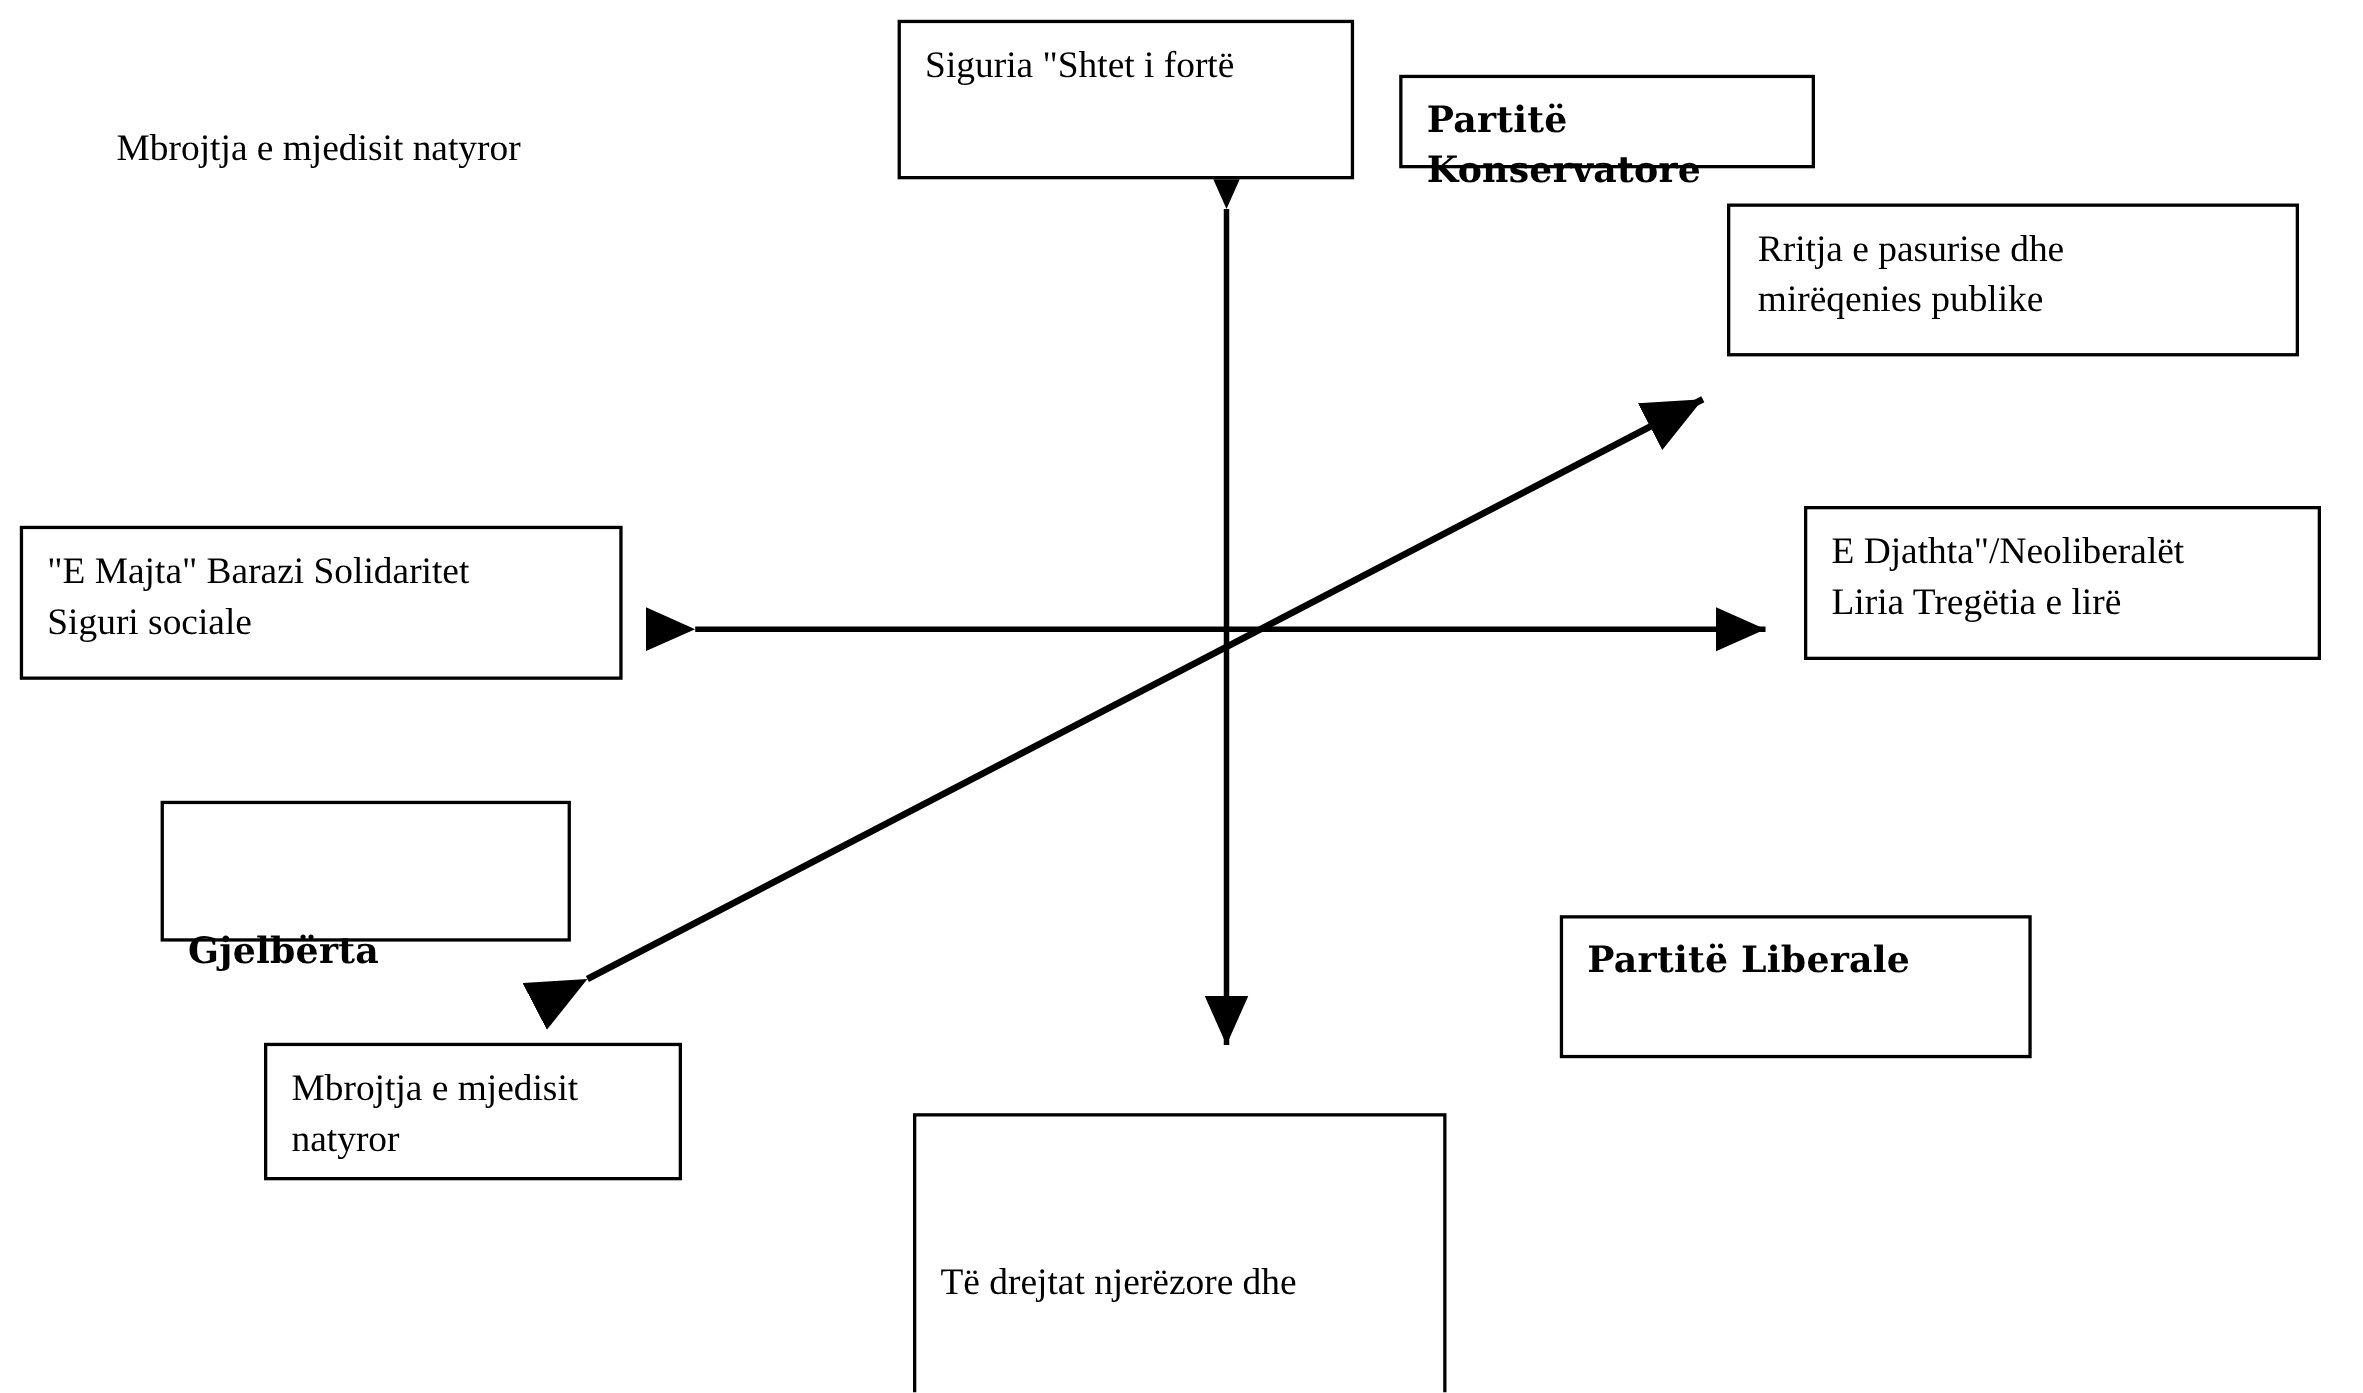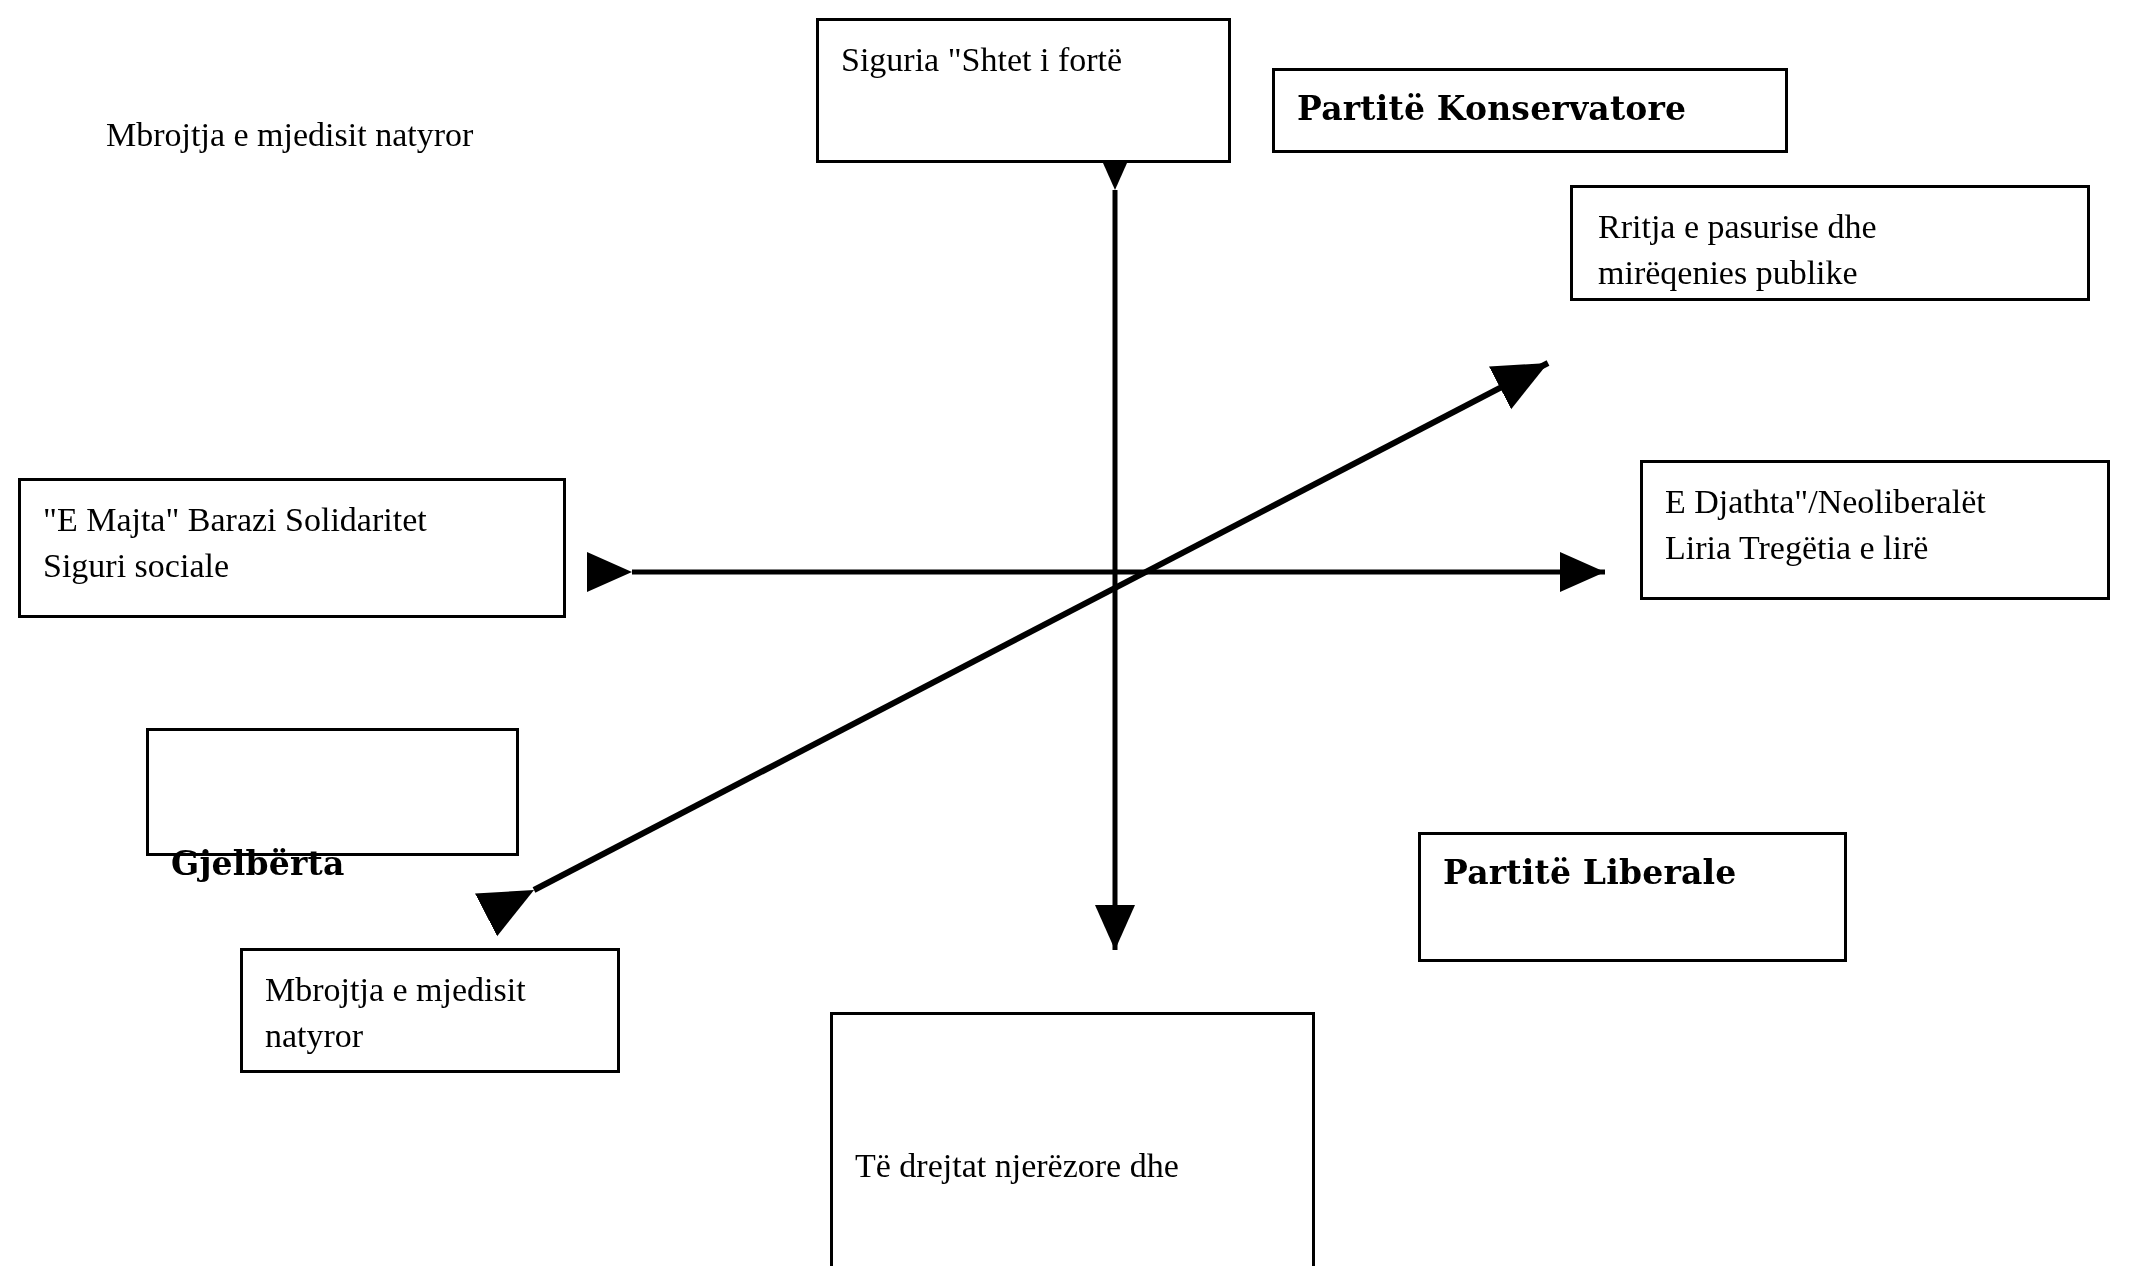--- a/index.html
+++ b/index.html
@@ -75,23 +75,23 @@
 
     <line x1="632" y1="572" x2="1605" y2="572" stroke="#000000" stroke-width="5" marker-start="url(#ah)" marker-end="url(#ah)"></line>
 
     <line x1="534" y1="890" x2="1548" y2="363" stroke="#000000" stroke-width="6" marker-start="url(#ah)" marker-end="url(#ah)"></line>
   </svg>
 
   <div class="plain" style="left:106px; top:112px; width:470px;">Mbrojtja e mjedisit natyror</div>
 
   <div class="box" style="left:816px; top:18px; width:415px; height:145px;">Siguria "Shtet i fortë</div>
 
-  <div class="box party" style="left:1272px; top:68px; width:516px; height:85px;">Partitë Konservatore</div>
+  <div class="box party" style="left:1272px; top:68px; width:378px; height:85px;">Partitë Konservatore</div>
 
-  <div class="box" style="left:1570px; top:185px; width:520px; height:116px;padding-left:25px;">Rritja e pasurise dhe
+  <div class="box" style="left:1570px; top:185px; width:520px; height:139px;padding-left:25px;">Rritja e pasurise dhe
 mirëqenies publike</div>
 
   <div class="box" style="left:18px; top:478px; width:548px; height:140px;">"E Majta" Barazi Solidaritet
 Siguri sociale</div>
 
   <div class="box" style="left:1640px; top:460px; width:470px; height:140px;">E Djathta"/Neoliberalët
 Liria Tregëtia e lirë</div>
 
   <div class="box party" style="left:146px; top:728px; width:373px; height:128px; padding-top:22px;">
     <div class="line2">Gjelbërta</div>

